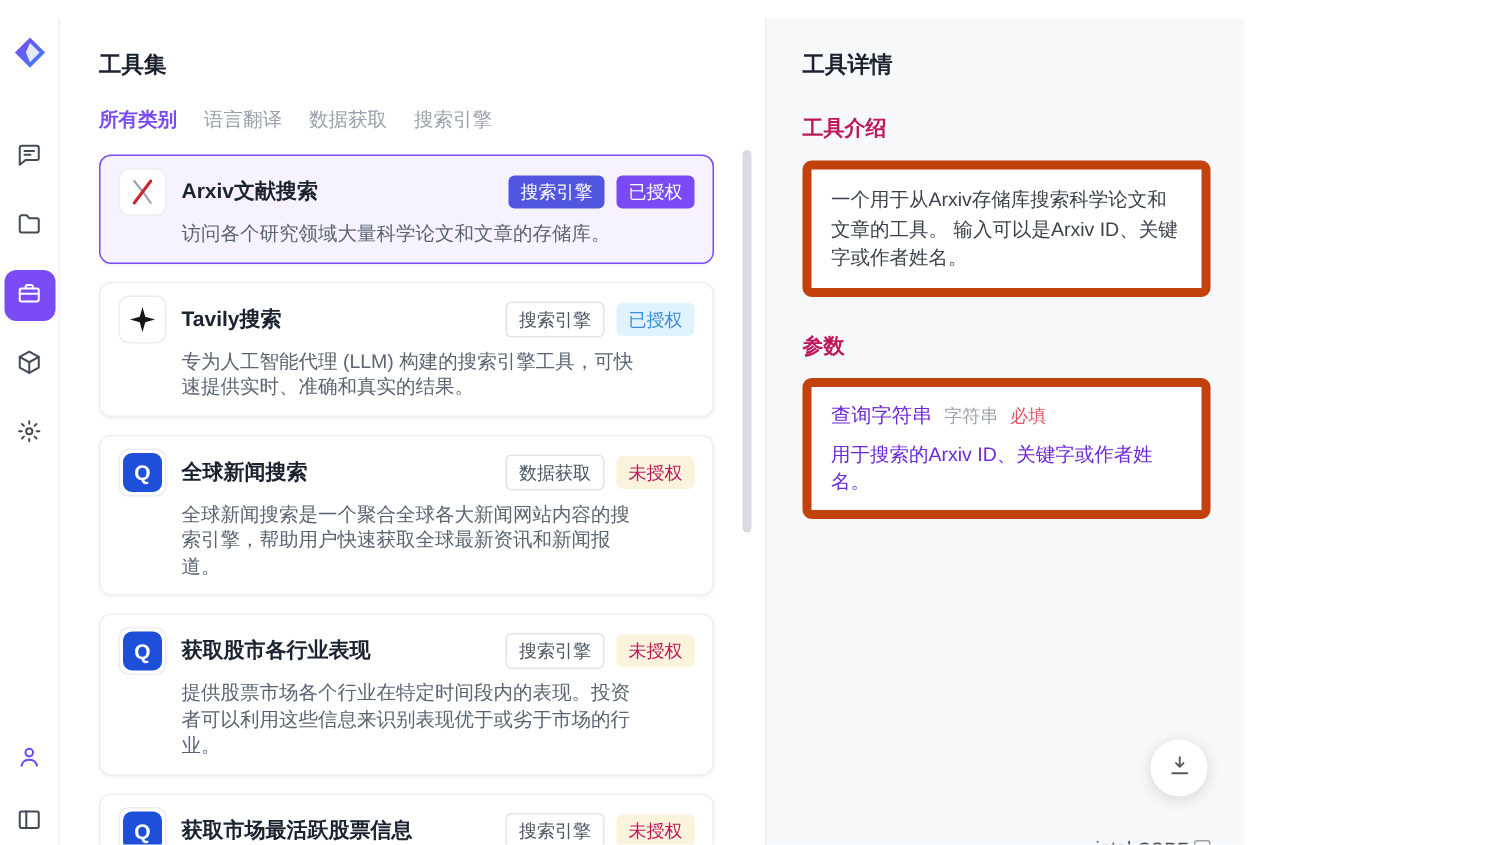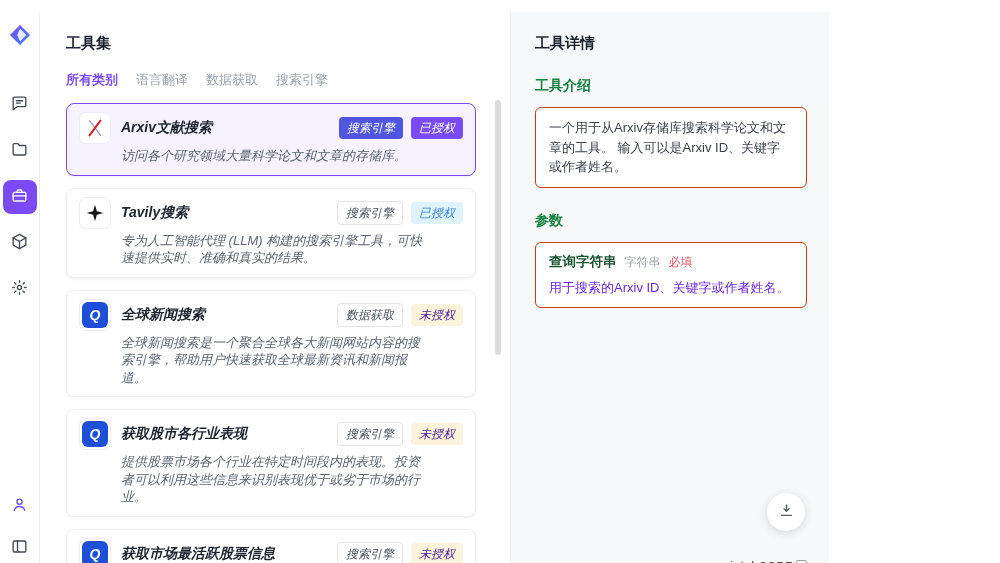--- a/index.html
+++ b/index.html
@@ -16,44 +16,44 @@
   .rail-bottom { margin-top:auto; display:flex; flex-direction:column; gap:8px; align-items:center; }
   .rail-btn.user { color:#6C4CF4; }
 
   
   .list-pane { width:470px; background:#fff; padding:14px 34px 0 26px; position:relative; flex-shrink:0; }
   .pane-title { font-size:15px; font-weight:700; margin-top:8px; }
   .tabs { margin-top:18px; display:flex; gap:18px; }
   .tab { font-size:13px; color:#9aa1ac; background:none; border:none; padding:0; cursor:pointer; }
   .tab.active { color:#7A4BF5; font-weight:700; }
   .cards { margin-top:14px; display:flex; flex-direction:column; gap:12px; }
-  .tool-card { background:#fff; border:1px solid #efeff3; border-radius:8px; padding:8px 12px; box-shadow:0 1px 3px rgba(20,20,40,.06); cursor:pointer;font-style:italic; }
+  .tool-card { background:#fff; border:1px solid #efeff3; border-radius:8px; padding:8px 12px; box-shadow:0 1px 3px rgba(20,20,40,.06); cursor:pointer; }
   .tool-card.selected { background:#F7F2FF; border:1.5px solid #7A4BF5; }
   .card-top { display:flex; align-items:center; gap:10px; }
   .tool-icon { width:32px; height:32px; border:1px solid #ececf2; border-radius:7px; background:#fff; display:flex; align-items:center; justify-content:center; flex-shrink:0; overflow:hidden; }
   .blue-tile { width:26px; height:26px; border-radius:6px; background:#1D4FD8; color:#fff; font-weight:700; font-size:14px; display:flex; align-items:center; justify-content:center; }
   .tool-title { font-size:14px; font-weight:700; color:#1c2330; white-space:nowrap; }
   .badges { margin-left:auto; display:flex; gap:8px; align-items:center; }
   .badge { font-size:12px; padding:2px 8px; border-radius:4px; white-space:nowrap; line-height:1.5; }
   .badge-solid-indigo { background:#5156E0; color:#fff; }
   .badge-solid-purple { background:#7A4BF5; color:#fff; }
   .badge-outline { background:#fff; color:#4B5563; border:1px solid #E2E4E9; }
   .badge-cyan { background:#DFF3FC; color:#3D8BDD; }
-  .badge-yellow { background:#FBF3DC; color:#4c1d95; }
+  .badge-yellow { background:#FBF3DC; color:#be185d; }
   .tool-desc { margin:3px 0 2px 42px; font-size:13px; line-height:1.35; color:#5a6472; max-width:302px; }
   .scrollbar { position:absolute; top:88px; bottom:6px; right:9px; width:6px; }
   .scroll-thumb { width:6px; height:255px; border-radius:3px; background:#d9dbe0; }
 
   
   .detail-pane { flex:1; background:#F7F8FA; border-left:1px solid #eceef2; padding:14px 22px 0 24px; position:relative; }
-  .section-title { font-size:14px; font-weight:700; margin-top:24px; color:#15803d; }
-  .panel-card { background:#fff; border:1px solid #c2410c; border-radius:6px; margin-top:12px; padding:10px 13px; }
+  .section-title { font-size:14px; font-weight:700; margin-top:24px; color:#be185d; }
+  .panel-card { background:#fff; border:6px solid #c2410c; border-radius:6px; margin-top:12px; padding:10px 13px; }
   .intro-text { font-size:13px; color:#3c424d; line-height:1.5; }
   .param-head { display:flex; align-items:baseline; }
-  .param-name { font-size:13.5px; font-weight:700; color:#14532d; }
+  .param-name { font-size:13.5px; font-weight:400; color:#6d28d9; }
   .param-type { font-size:12px; color:#9aa1ac; margin-left:8px; }
   .param-required { font-size:12px; color:#e25563; margin-left:8px; }
   .param-desc { margin-top:8px; font-size:13px; color:#6d28d9; }
 
   .fab { position:absolute; right:24px; bottom:44px; width:38px; height:38px; border-radius:50%; background:#fff; border:none; box-shadow:0 2px 10px rgba(0,0,0,.14); display:flex; align-items:center; justify-content:center; cursor:pointer; }
   .intel-badge { position:absolute; right:22px; bottom:2px; display:flex; align-items:center; gap:4px; color:#494f57; }
   .intel-word { font-size:13px; }
   .core-word { font-size:11px; font-weight:700; letter-spacing:.5px;font-style:italic; }
   .core-box { width:11px; height:11px; border:1px solid #9aa0a8; border-radius:2px; }
 </style>

